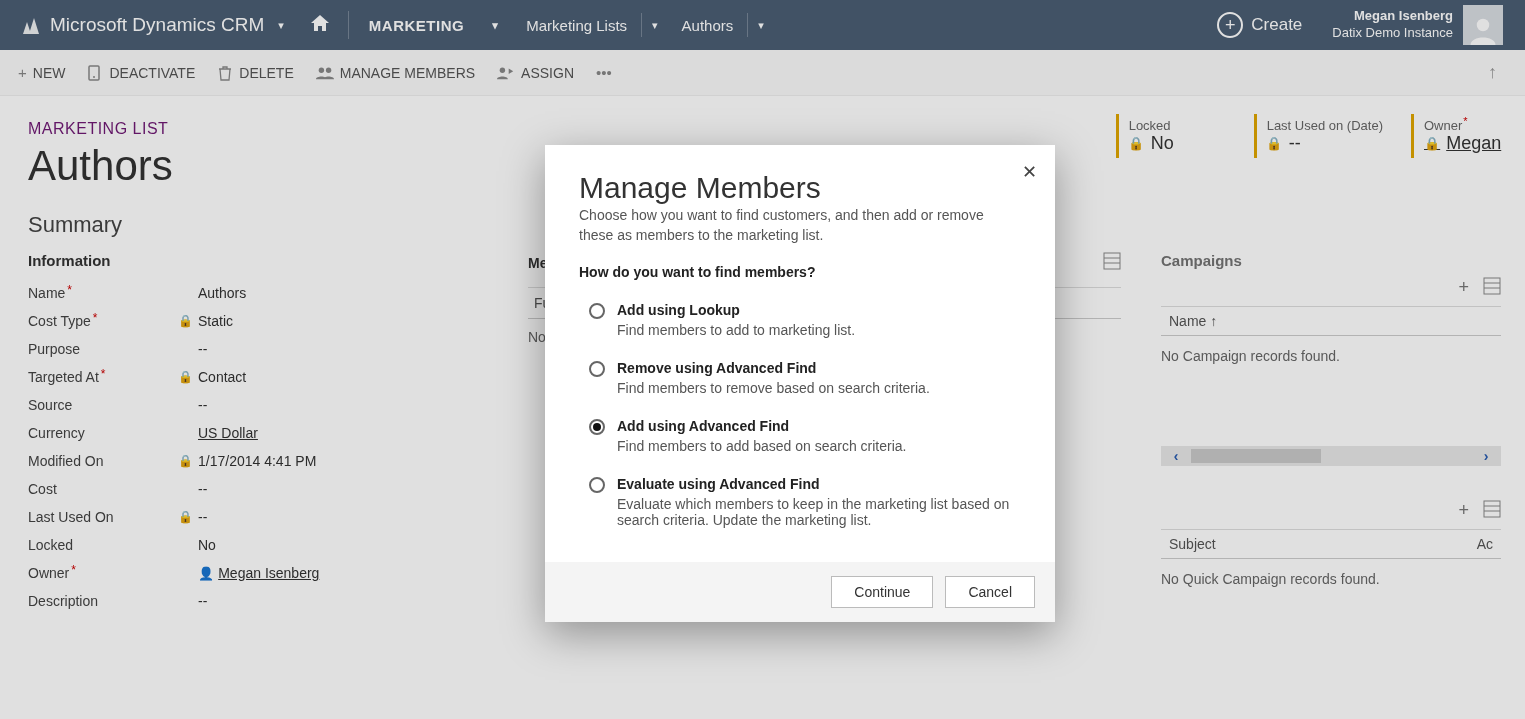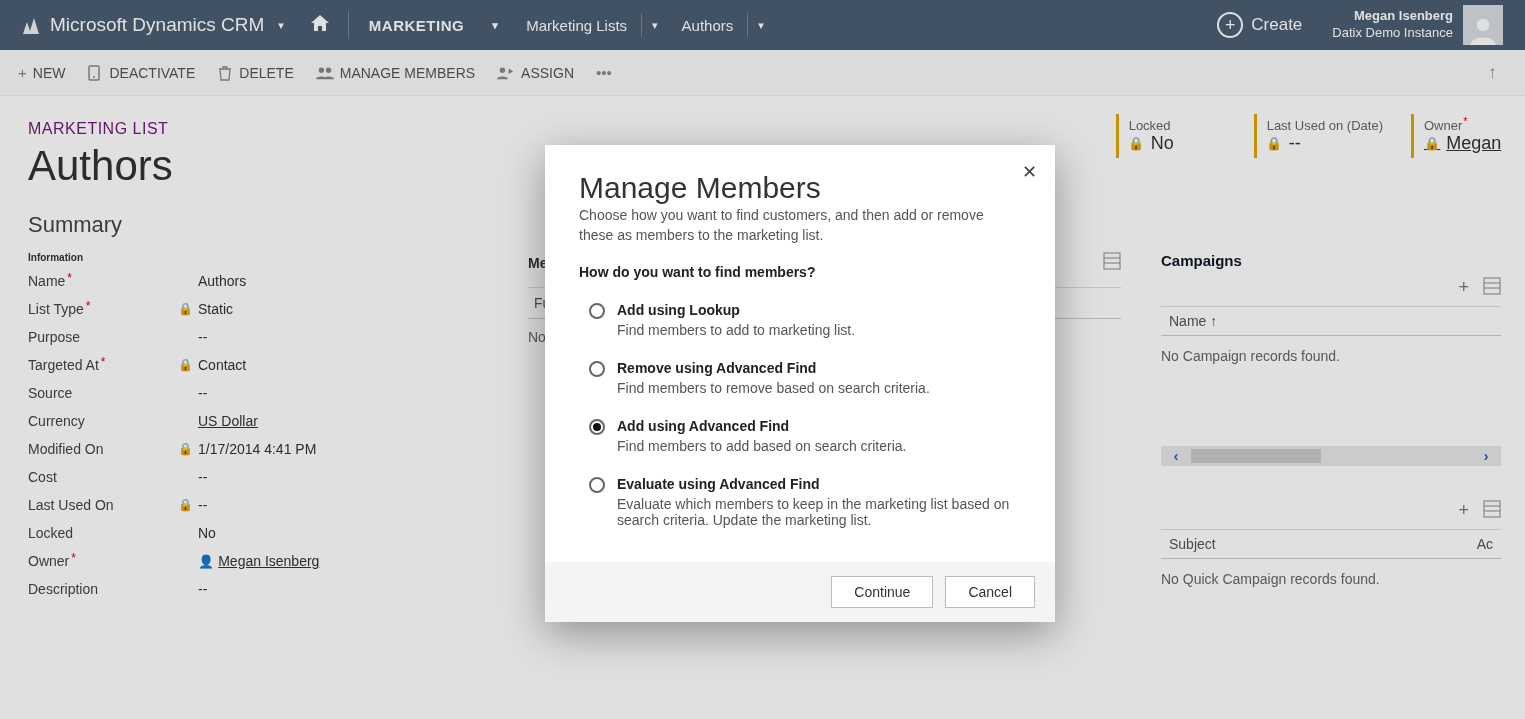--- a/index.html
+++ b/index.html
@@ -34,21 +34,21 @@
 
   .rec-header { color:#701a75; font-size:16px; letter-spacing:.5px; margin-bottom:4px; }
   .rec-title { font-size:42px; font-weight:300; color:#333; margin-bottom:22px; }
 
   .cols { display:flex; gap:40px; }
   .col-left { width: 460px; }
   .col-mid { flex:1; min-width:0; }
   .col-right { width: 340px; }
 
   .section-h { font-size:22px; color:#444; margin-bottom:14px; }
-  .subhead { font-weight:600; color:#333; margin-bottom:4px; font-size:10px;}
+  .subhead { font-weight:600; color:#333; margin-bottom:10px; font-size:15px;}
   .fld { display:flex; align-items:center; height:28px; }
   .fld .lbl { width:150px; color:#444; position:relative;}
   .fld .req::after { content:"*"; color:#c00; font-size:12px; position:relative; top:-4px; left:2px;}
   .fld .lock { width:20px; color:#888; font-size:12px;}
   .fld .val { color:#333;}
   .fld .val.link { text-decoration:underline; color:#333;}
   .owner-icon { color:#999; font-size:13px; margin-right:4px;}
 
   .members-head { display:flex; align-items:center; font-weight:600; color:#333; }
   .mid-icons { margin-left:auto; display:flex; gap:14px; color:#888;}
@@ -58,21 +58,21 @@
   
   .header-right { position:absolute; right:4px; top:18px; display:flex; gap:28px;}
   .pill { border-left:3px solid #e0a500; padding:4px 0 4px 10px; min-width:110px;}
   .pill .plabel { color:#666; font-size:13px;}
   .pill .pval { color:#333; font-size:18px; display:flex; align-items:center; gap:6px;}
   .pill .pval.link { text-decoration:underline;}
   .pill .req::after { content:"*"; color:#c00; font-size:11px; position:relative; top:-5px; left:1px;}
   .lock-sm { color:#999; font-size:13px;}
 
   
-  .panel-h { font-weight:600; color:#0f172a; margin-bottom:8px; font-size:15px;}
+  .panel-h { font-weight:600; color:#737373; margin-bottom:8px; font-size:15px;}
   .panel-icons { display:flex; justify-content:flex-end; gap:14px; color:#777; font-size:18px; margin-bottom:6px;}
   .panel-colhead { border-top:1px solid #ddd; border-bottom:1px solid #ccc; padding:6px 8px; color:#555;}
   .panel-empty { color:#666; padding:12px 0;}
   .scroll-row { display:flex; align-items:center; background:#e7e7e7; height:20px; margin-top:70px;}
   .scroll-row .arr { width:30px; text-align:center; color:#2a5db0; font-weight:bold;}
   .scroll-row .thumb { width:130px; height:14px; background:#c9c9c9;}
 
   
   .backdrop { position:absolute; inset:0; background:rgba(0,0,0,0.12); }
   .modal { position:absolute; left:545px; top:145px; width:510px; background:#fff; box-shadow:0 12px 40px rgba(0,0,0,0.35); }
@@ -212,21 +212,21 @@
   <div class="cols">
 
     <div class="col-left">
       <div class="subhead">Information</div>
       <div class="fld">
           <span class="lbl req">Name</span>
           <span class="lock"></span>
           <span class="val">Authors</span>
         </div>
       <div class="fld">
-          <span class="lbl req">List Type</span>
+          <span class="lbl req">Cost Type</span>
           <span class="lock">🔒</span>
           <span class="val">Static</span>
         </div>
       <div class="fld">
           <span class="lbl">Purpose</span>
           <span class="lock"></span>
           <span class="val">--</span>
         </div>
       <div class="fld">
           <span class="lbl req">Targeted At</span>

